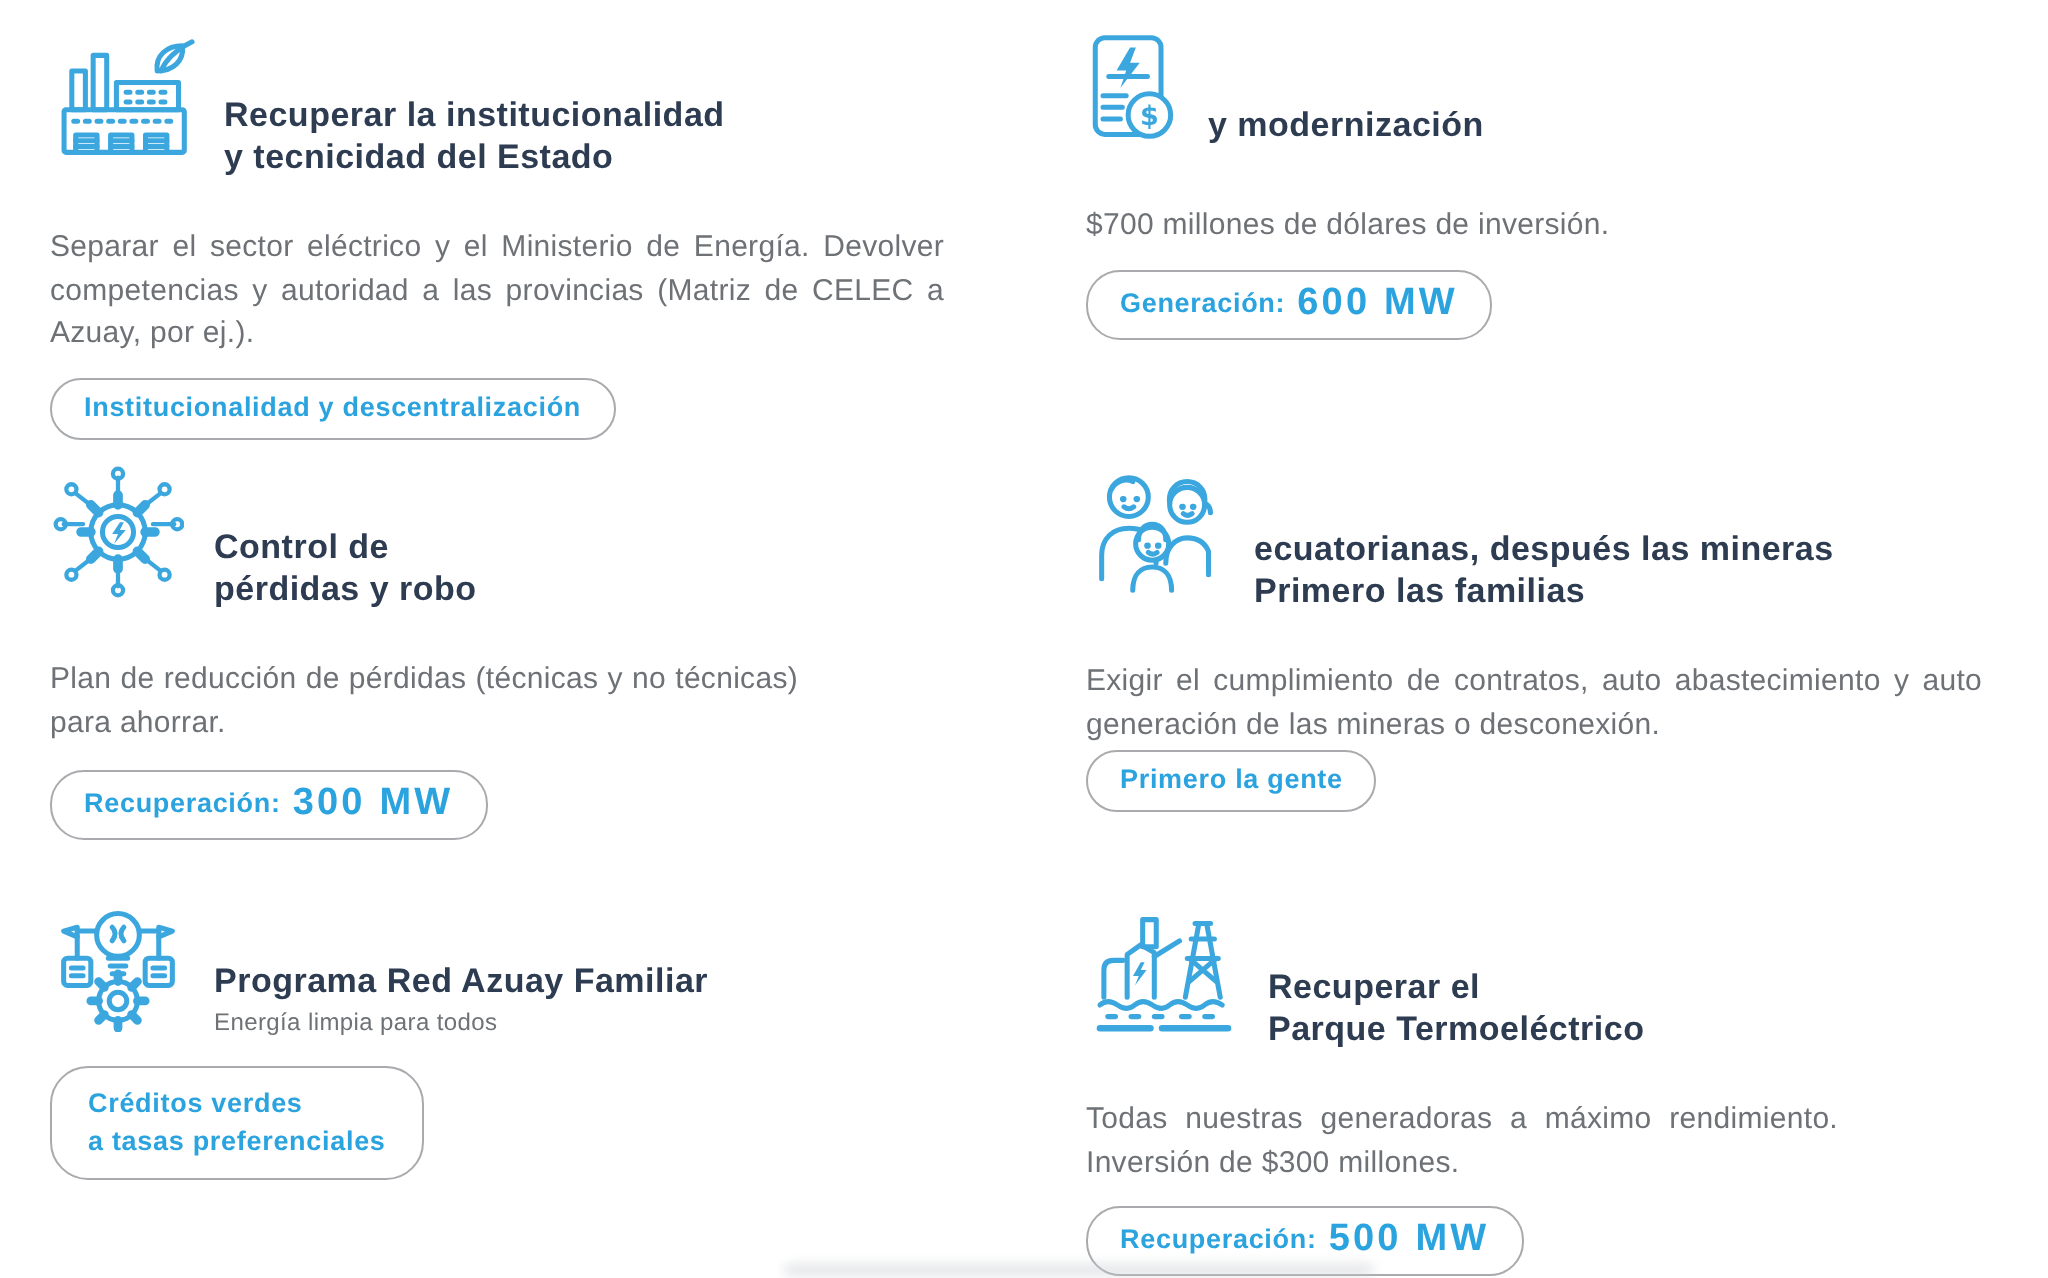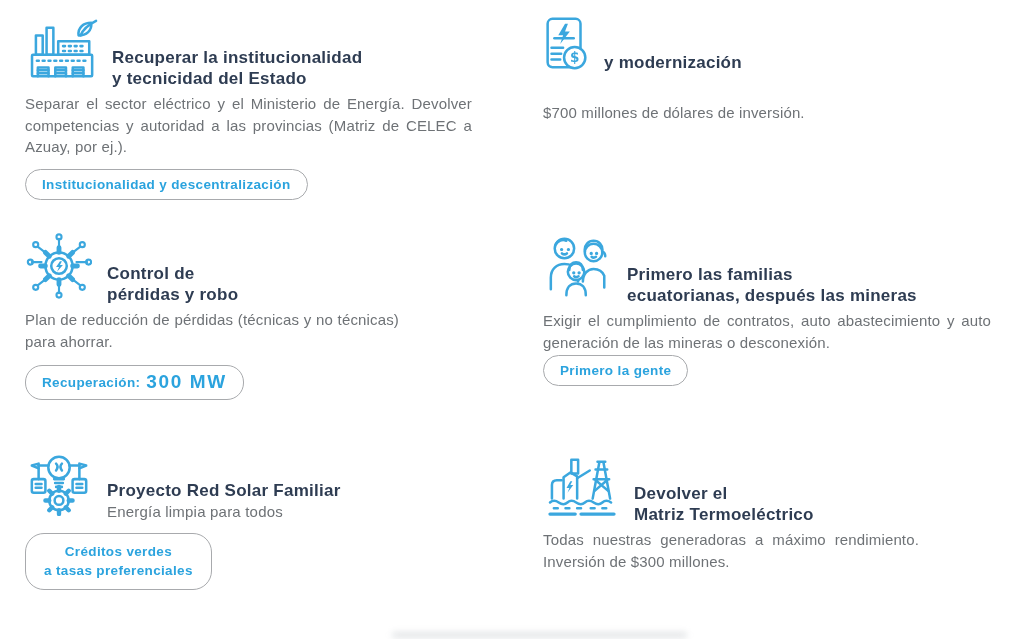--- a/index.html
+++ b/index.html
@@ -16,22 +16,22 @@
     background:#ffffff;
     font-family:"Liberation Sans", sans-serif;
     overflow:hidden;
   }
   .section{position:absolute;}
   .sec-header{display:flex;align-items:center;}
   .icon-box{flex:0 0 auto;display:flex;align-items:center;justify-content:center;}
   .icon-box svg{stroke:var(--icon-blue);fill:none;stroke-width:2.6;stroke-linecap:round;stroke-linejoin:round;}
   .titles{flex:1 1 auto;margin-top:37px;}
   .title-line{display:block;font-weight:bold;font-size:17px;line-height:21px;color:var(--navy);letter-spacing:.25px;}
-  .subtitle{display:block;font-size:15px;line-height:21px;color:var(--gray);letter-spacing:.2px;}
-  .body-text{font-size:15px;line-height:21.5px;color:var(--gray);text-align:justify;letter-spacing:.15px;margin-top:4px;}
+  .subtitle{display:block;font-size:12px;line-height:21px;color:var(--gray);letter-spacing:.2px;}
+  .body-text{font-size:15px;line-height:21.5px;color:var(--gray);text-align:justify;letter-spacing:.15px;margin-top:24px;}
   .pill{
     display:inline-block;
     border:1.6px solid var(--pill-border);
     border-radius:17px;
     padding:5px 16px 6px 16px;
     margin-top:11px;
     background:#fff;
   }
   .pill-label{color:var(--blue);font-weight:bold;font-size:13.5px;letter-spacing:.35px;}
   .pill-label2{display:block;color:var(--blue);font-weight:bold;font-size:13.5px;letter-spacing:.35px;line-height:19px;}
@@ -44,21 +44,21 @@
   #sec2 .icon-box{width:46px;height:60px;margin-right:15px;}
   #sec2 .body-text{margin-top:28px;}
   #sec3{left:25px;top:226px;width:374px;}
   #sec3 .icon-box{width:68px;height:70px;margin-right:14px;}
   #sec3 .pill{margin-top:13px;text-align:center;}
   #sec4{left:543px;top:227px;width:448px;}
   #sec4 .icon-box{width:72px;height:70px;margin-right:12px;}
   #sec4 .pill{margin-top:2px;}
   #sec5{left:25px;top:443px;width:374px;}
   #sec5 .icon-box{width:68px;height:68px;margin-right:14px;}
-  #sec5 .pill{padding:8px 18px 9px 18px;border-radius:19px;text-align:center;}
+  #sec5 .pill{padding:8px 18px 9px 18px;border-radius:19px;}
   #sec6{left:543px;top:446px;width:376px;}
   #sec6 .icon-box{width:78px;height:66px;margin-right:13px;}
   .smudge{position:absolute;left:392px;top:632px;width:295px;height:6px;background:#c7cbcf;border-radius:3px;filter:blur(3px);opacity:.5;}
 </style>
 </head>
 <body>
 
 <div class="section" id="sec1">
   <div class="sec-header">
     <span class="icon-box">
@@ -96,20 +96,23 @@
         <path d="M8 34h12 M8 40h10 M8 46h9"></path>
         <circle cx="32" cy="44" r="11" fill="#ffffff"></circle>
         <text x="32" y="49" text-anchor="middle" font-size="14" font-weight="bold" fill="#3BA7DE" stroke="none" font-family="DejaVu Sans, sans-serif">$</text>
       </svg>
     </span>
     <span class="titles">
       <span class="title-line">y modernización</span>
     </span>
   </div>
   <p class="body-text">$700 millones de dólares de inversión.</p>
+  <span class="pill">
+    <span class="pill-label">Generación:</span><span class="pill-value">600 MW</span>
+  </span>
 </div>
 
 <div class="section" id="sec3">
   <div class="sec-header">
     <span class="icon-box">
       <svg viewBox="0 0 68 70" width="66" height="68">
         <circle cx="34" cy="35" r="14"></circle>
         <g stroke-width="5">
           <path d="M34 21v-5 M34 49v5 M20 35h-5 M48 35h5 M24 25l-4-4 M44 25l4-4 M24 45l-4 4 M44 45l4 4"></path>
         </g>
@@ -155,22 +158,22 @@
         <path d="M48.5 21h.2 M54 21h.2" stroke-width="3.2"></path>
         <path d="M49 24.5q2 1.8 4.5 0"></path>
         <circle cx="33" cy="40" r="8.5" fill="#ffffff"></circle>
         <path d="M26 38c0-5 3-8 7-8s7 3 7 8"></path>
         <path d="M23 64c0-8 4-12 10-12s10 4 10 12"></path>
         <path d="M30.5 41h.2 M36 41h.2" stroke-width="3.2"></path>
         <path d="M31 44.5q2 1.8 4.5 0"></path>
       </svg>
     </span>
     <span class="titles">
+      <span class="title-line">ecuatorianas, después las mineras</span>
       <span class="title-line">Primero las familias</span>
-      <span class="title-line">ecuatorianas, después las mineras</span>
     </span>
   </div>
   <p class="body-text">Exigir el cumplimiento de contratos, auto abastecimiento y auto generación de las mineras o desconexión.</p>
   <span class="pill">
     <span class="pill-label">Primero la gente</span>
   </span>
 </div>
 
 <div class="section" id="sec5">
   <div class="sec-header">
@@ -188,21 +191,21 @@
         <rect x="48" y="30" width="14" height="14" rx="2"></rect>
         <path d="M52 35h6 M52 39h6"></path>
         <circle cx="34" cy="52" r="10"></circle>
         <circle cx="34" cy="52" r="4.5"></circle>
         <g stroke-width="4.5">
           <path d="M34 42v-4 M34 62v4 M24 52h-4 M44 52h4 M27 45l-3-3 M41 45l3-3 M27 59l-3 3 M41 59l3 3"></path>
         </g>
       </svg>
     </span>
     <span class="titles">
-      <span class="title-line">Proyecto Red Solar Familiar</span>
+      <span class="title-line">Programa Red Azuay Familiar</span>
       <span class="subtitle">Energía limpia para todos</span>
     </span>
   </div>
   <span class="pill">
     <span class="pill-label2">Créditos verdes</span>
     <span class="pill-label2">a tasas preferenciales</span>
   </span>
 </div>
 
 <div class="section" id="sec6">
@@ -215,20 +218,23 @@
         <polygon points="27,28 23,35 26,35 24,40 30,32 27,32 29,28" fill="#3BA7DE" stroke="none"></polygon>
         <path d="M34 25l13-8"></path>
         <path d="M50 46L57 8 M68 46L61 8 M55 8h8"></path>
         <path d="M53 16h12 M51 26h16 M52 26l14 12 M66 26L52 38"></path>
         <path d="M6 50q4-3.5 9 0t9 0 9 0 9 0 9 0 9 0 9 0"></path>
         <path d="M10 56h4 M22 56h4 M34 56h4 M48 56h4 M60 56h4"></path>
         <path d="M6 62h26 M38 62h34" stroke-width="3.4"></path>
       </svg>
     </span>
     <span class="titles">
-      <span class="title-line">Devolver el</span>
-      <span class="title-line">Matriz Termoeléctrico</span>
+      <span class="title-line">Recuperar el</span>
+      <span class="title-line">Parque Termoeléctrico</span>
     </span>
   </div>
   <p class="body-text">Todas nuestras generadoras a máximo rendimiento. Inversión de $300 millones.</p>
+  <span class="pill">
+    <span class="pill-label">Recuperación:</span><span class="pill-value">500 MW</span>
+  </span>
 </div>
 
 <div class="smudge"></div>
 
 </body></html>

